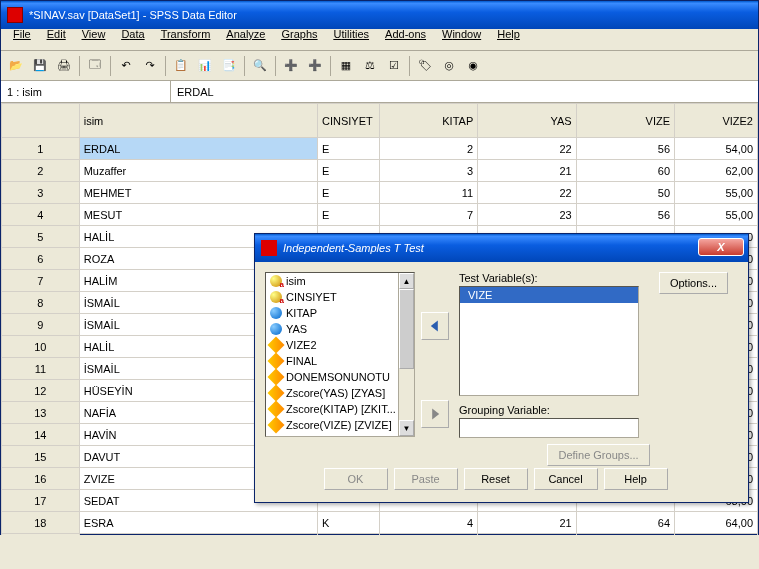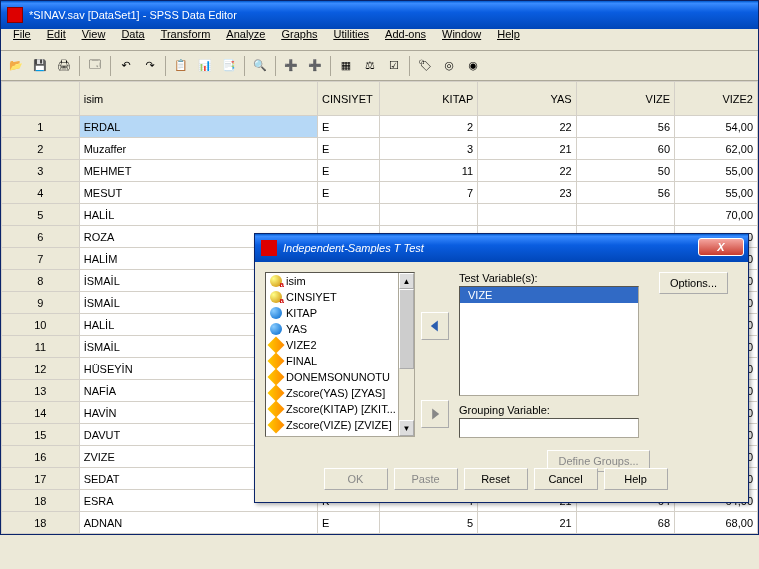--- a/index.html
+++ b/index.html
@@ -46,21 +46,21 @@
 .arbtn svg{width:14px;height:14px;}
 .rightcol{flex:1;}
 .lbl{margin-bottom:2px;}
 .tvbox{width:180px;height:110px;background:#fff;border:1px inset #aca899;}
 .tvbox .selitem{background:#316ac5;color:#fff;padding:2px 4px;display:flex;align-items:center;gap:4px;}
 .gvbox{width:180px;height:20px;background:#fff;border:1px inset #aca899;margin-top:2px;}
 .btn{height:22px;padding:0 10px;background:#ece9d8;border:1px outset #fff;cursor:pointer;min-width:64px;}
 .btn:disabled{color:#888;}
 .optbtn{position:absolute;right:20px;top:10px;}
 .bottombtns{position:absolute;bottom:12px;left:0;right:12px;display:flex;justify-content:center;gap:6px;}
-.defgrp{margin-top:12px;text-align:center;text-decoration:underline;}
+.defgrp{margin-top:6px;text-align:center;text-decoration:underline;}
 </style>
 </head>
 <body>
 
 <div class="window">
   <div class="titlebar">
     <span class="ticon"></span>
     <span>*SINAV.sav [DataSet1] - SPSS Data Editor</span>
   </div>
 
@@ -99,20 +99,24 @@
     <span class="tsep"></span>
     <span class="tbtn">▦</span>
     <span class="tbtn">⚖</span>
     <span class="tbtn">☑</span>
     <span class="tsep"></span>
     <span class="tbtn">🏷</span>
     <span class="tbtn">◎</span>
     <span class="tbtn">◉</span>
   </div>
 
+  <div class="infobar">
+    <div class="cell1">1 : isim</div>
+    <div class="cell2">ERDAL</div>
+  </div>
 
   <div style="overflow:hidden;height:465px;">
     <table class="grid">
       <thead>
         <tr>
           <th class="rh"></th>
           <th class="c-isim">isim</th>
           <th class="c-cin">CINSIYET</th>
           <th class="c-num">KITAP</th>
           <th class="c-num">YAS</th>

